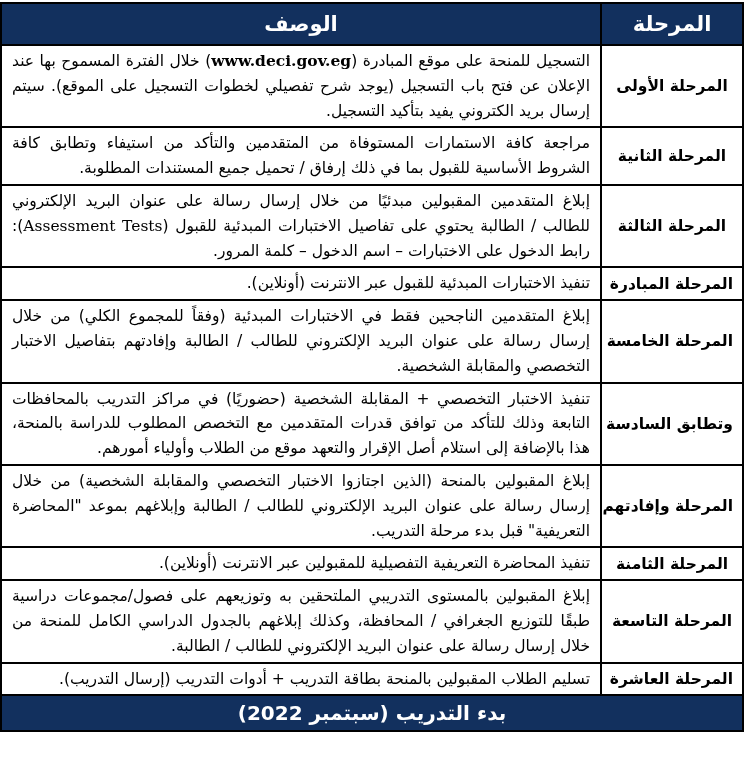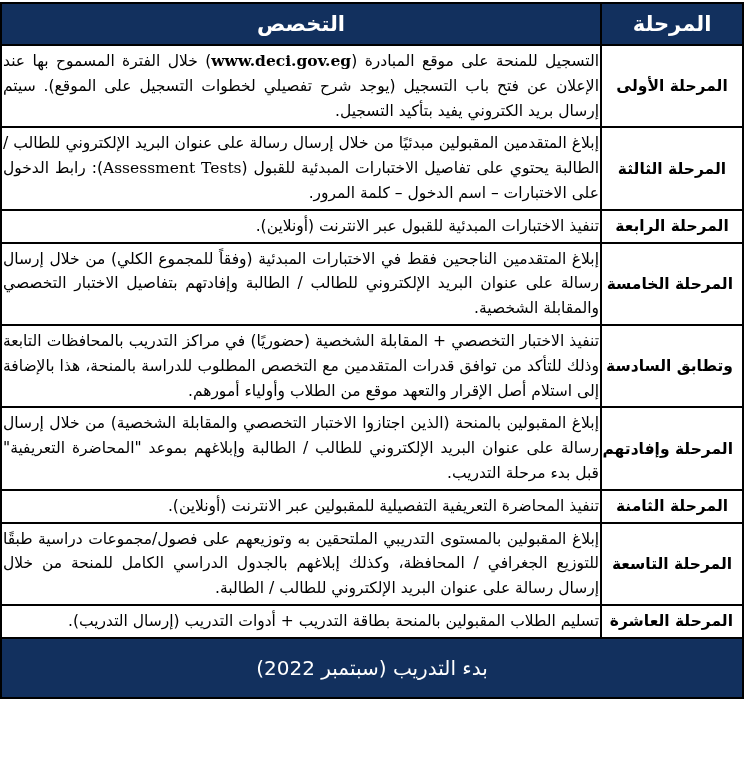--- a/index.html
+++ b/index.html
@@ -50,76 +50,80 @@
     color:var(--text);
     padding:2px 9px;
     background:#ffffff;
     white-space:nowrap;
   }
   td.desc-cell{
     text-align:justify;
     vertical-align:middle;
     font-size:15.5px;
     color:var(--text);
-    padding:3px 1px;
+    padding:3px 10px;
     line-height:1.6;
     background:#ffffff;
   }
   .latin-bold{
     font-family:"DejaVu Serif", serif;
     font-weight:bold;
     direction:ltr;
     unicode-bidi:embed;
   }
   .latin{
     font-family:"DejaVu Serif", serif;
     direction:ltr;
     unicode-bidi:embed;
     margin-top:44px;
   }
   tfoot td.footer-cell{
     background:var(--navy);
     color:#ffffff;
     text-align:center;
     vertical-align:middle;
-    font-weight:normal;
+    font-weight:bold;
     font-size:20px;
     height:30px;
-    padding:14px;
+    padding:2px;
   }
 </style>
 </head>
 <body>
 
 <div class="page">
   <table class="stages-table" dir="rtl">
     <colgroup>
       <col class="stage-col">
       <col class="desc-col">
     </colgroup>
     <thead>
       <tr>
         <th>المرحلة</th>
-        <th>التخصص</th>
+        <th>الوصف</th>
       </tr>
     </thead>
     <tbody id="rows-body">
   <tr>
     <td class="stage-cell">المرحلة الأولى</td>
     <td class="desc-cell"><span>التسجيل للمنحة على موقع المبادرة (</span><span class="latin-bold">www.deci.gov.eg</span><span>) خلال الفترة المسموح بها عند الإعلان عن فتح باب التسجيل (يوجد شرح تفصيلي لخطوات التسجيل على الموقع). سيتم إرسال بريد الكتروني يفيد بتأكيد التسجيل.</span></td>
   </tr>
 
+  <tr>
+    <td class="stage-cell">المرحلة الثانية</td>
+    <td class="desc-cell"><span>مراجعة كافة الاستمارات المستوفاة من المتقدمين والتأكد من استيفاء وتطابق كافة الشروط الأساسية للقبول بما في ذلك إرفاق / تحميل جميع المستندات المطلوبة.</span></td>
+  </tr>
 
   <tr>
     <td class="stage-cell">المرحلة الثالثة</td>
     <td class="desc-cell"><span>إبلاغ المتقدمين المقبولين مبدئيًا من خلال إرسال رسالة على عنوان البريد الإلكتروني للطالب / الطالبة يحتوي على تفاصيل الاختبارات المبدئية للقبول (</span><span class="latin">Assessment Tests</span><span>): رابط الدخول على الاختبارات – اسم الدخول – كلمة المرور.</span></td>
   </tr>
 
   <tr>
-    <td class="stage-cell">المرحلة الرابعة</td>
+    <td class="stage-cell">المرحلة المبادرة</td>
     <td class="desc-cell"><span>تنفيذ الاختبارات المبدئية للقبول عبر الانترنت (أونلاين).</span></td>
   </tr>
 
   <tr>
     <td class="stage-cell">المرحلة الخامسة</td>
     <td class="desc-cell"><span>إبلاغ المتقدمين الناجحين فقط في الاختبارات المبدئية (وفقاً للمجموع الكلي) من خلال إرسال رسالة على عنوان البريد الإلكتروني للطالب / الطالبة وإفادتهم بتفاصيل الاختبار التخصصي والمقابلة الشخصية.</span></td>
   </tr>
 
   <tr>
     <td class="stage-cell">وتطابق السادسة</td>

